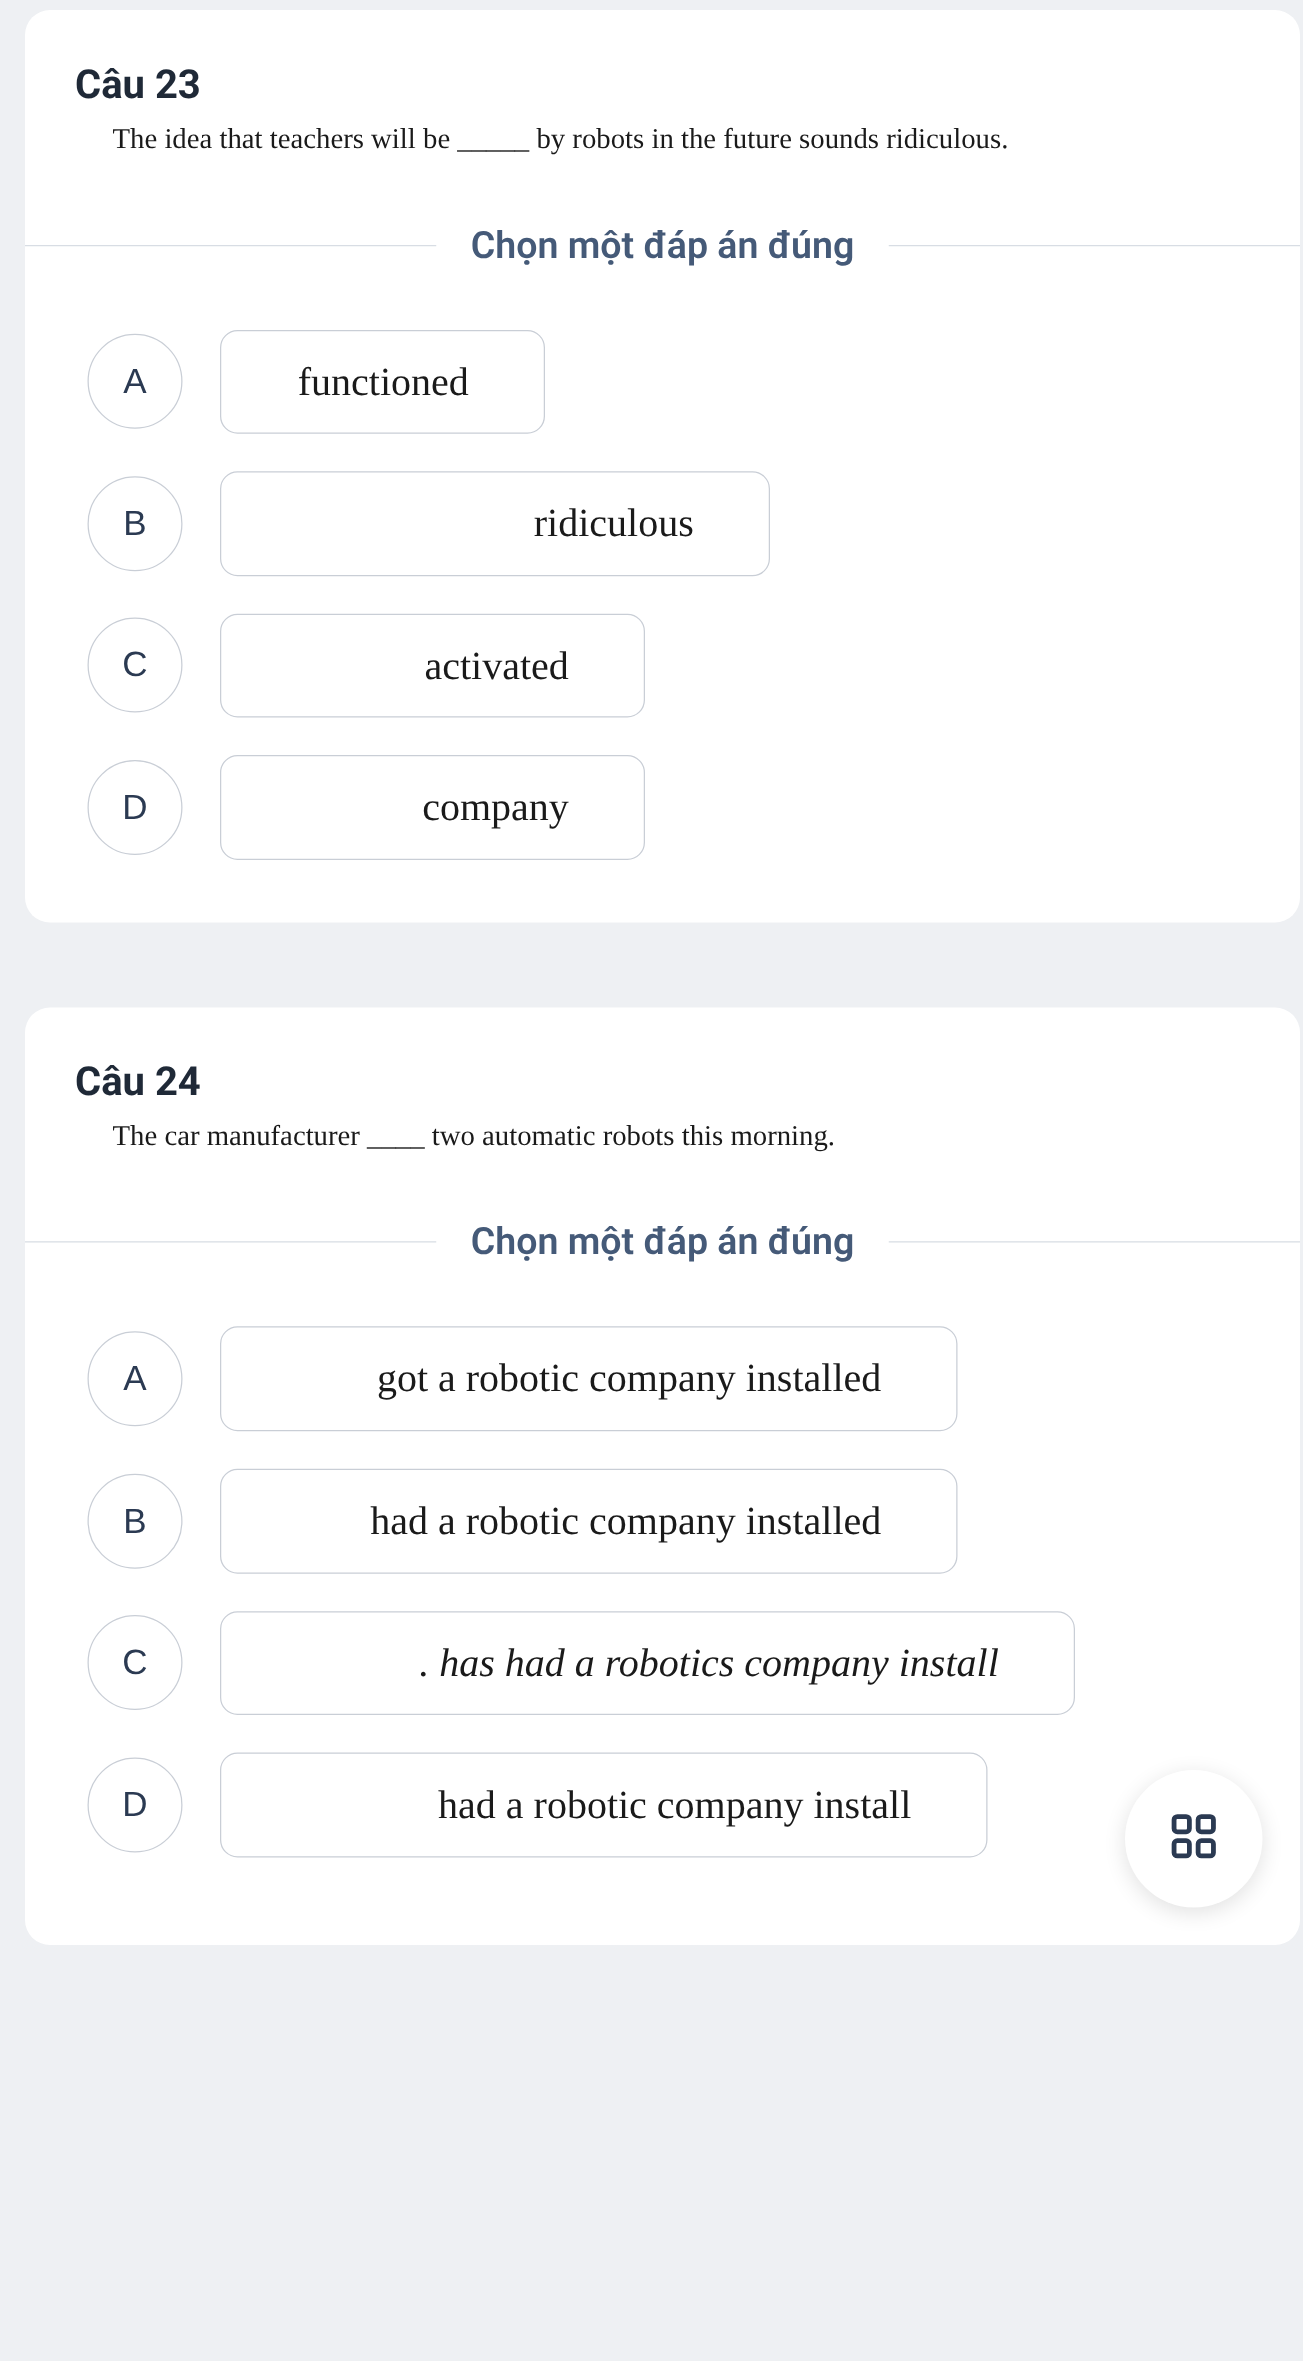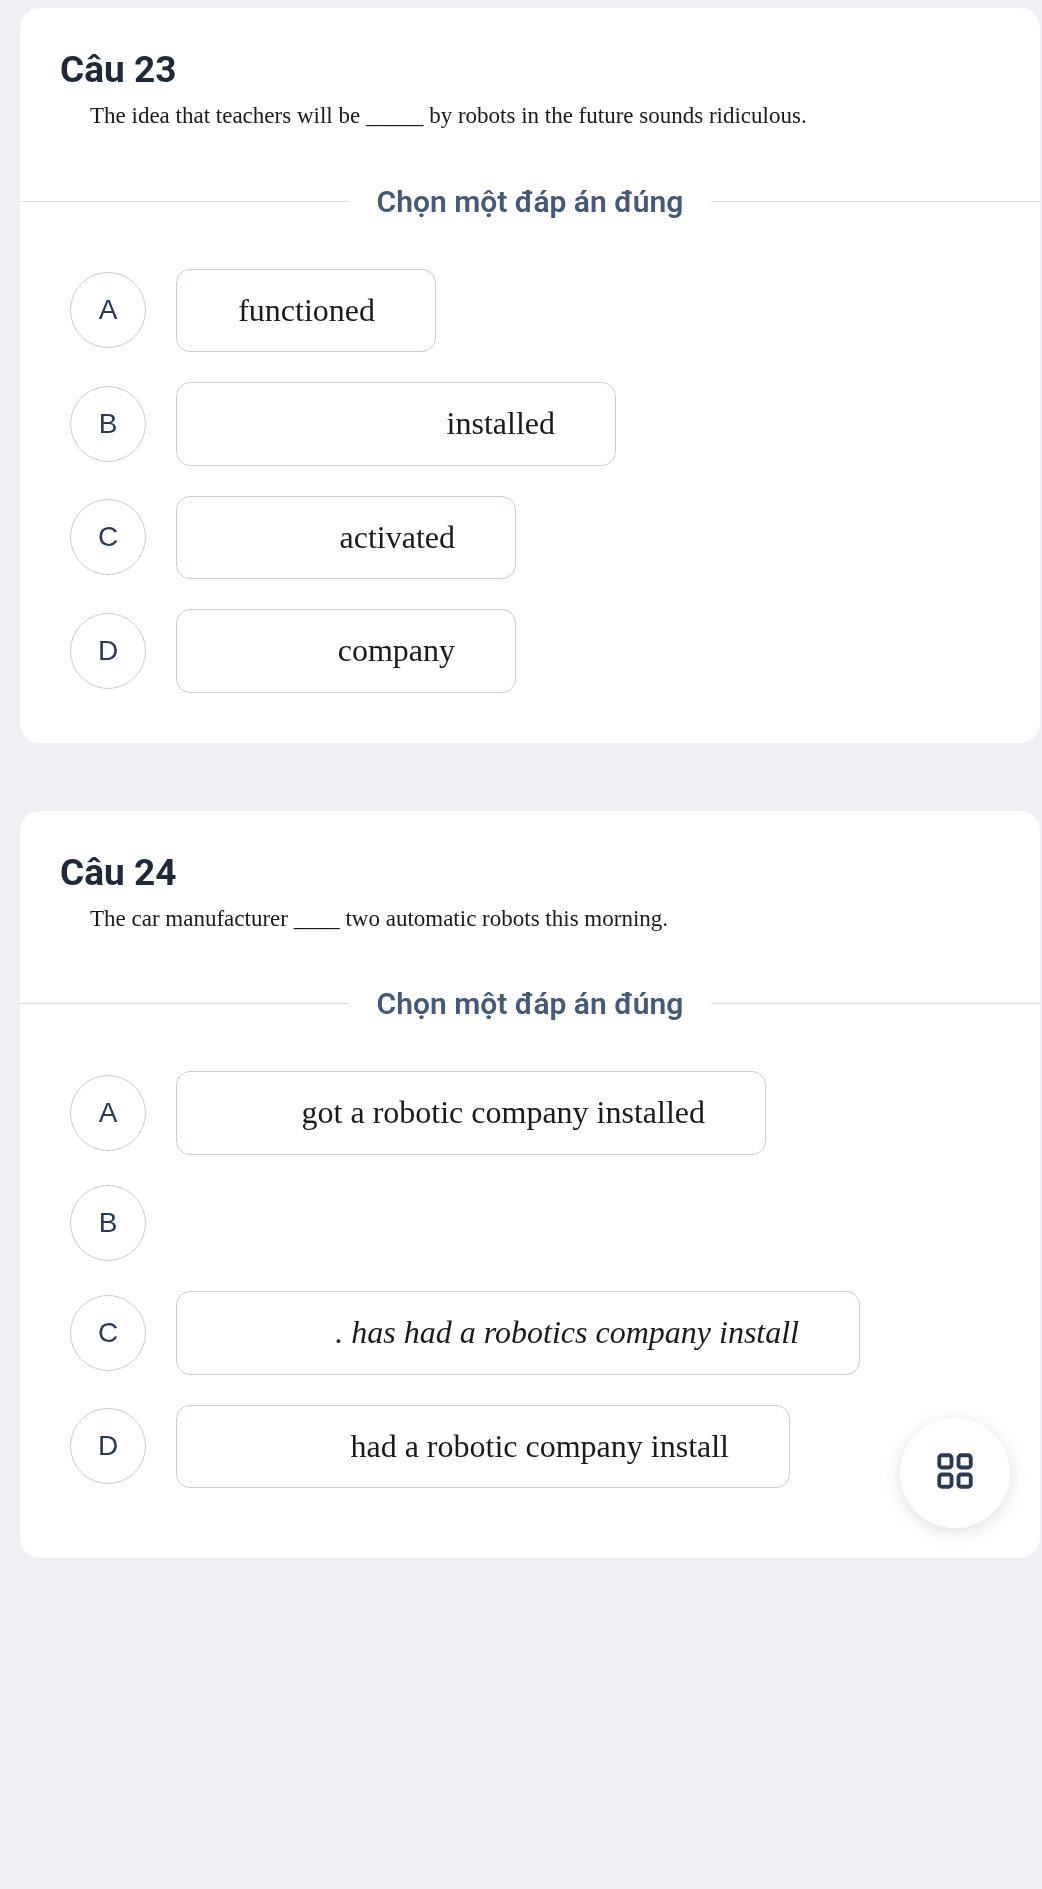--- a/index.html
+++ b/index.html
@@ -11,21 +11,21 @@
   }
   .card {
     background: #ffffff;
     border-radius: 20px;
     margin: 8px 0 0 20px;
     padding: 40px 0 50px 0;
     width: 1020px;
     position: relative;
   }
   .q-title {
-    font-size: 37px;
+    font-size: 32px;
     font-weight: 700;
     color: #1f2937;
     padding: 0 0 8px 40px;
   }
   .q-text {
     font-family: "Times New Roman", Times, serif;
     font-size: 23px;
     color: #1a1a1a;
     padding: 0 40px 0 70px;
     line-height: 1.5;
@@ -114,21 +114,21 @@
     <div class="divider-line"></div>
   </div>
 
   <div class="options">
     <div class="opt-row">
       <div class="opt-letter">A</div>
       <div class="opt-text" style="min-width:260px;">functioned</div>
     </div>
     <div class="opt-row">
       <div class="opt-letter">B</div>
-      <div class="opt-text" style="min-width:440px;">installed</div>
+      <div class="opt-text" style="min-width:440px;">ridiculous</div>
     </div>
     <div class="opt-row">
       <div class="opt-letter">C</div>
       <div class="opt-text" style="min-width:340px;">activated</div>
     </div>
     <div class="opt-row">
       <div class="opt-letter">D</div>
       <div class="opt-text" style="min-width:340px;">company</div>
     </div>
   </div>
@@ -146,20 +146,21 @@
     <div class="divider-line"></div>
   </div>
 
   <div class="options">
     <div class="opt-row">
       <div class="opt-letter">A</div>
       <div class="opt-text" style="width:590px;">got a robotic company installed</div>
     </div>
     <div class="opt-row">
       <div class="opt-letter">B</div>
+      <div class="opt-text" style="width:590px;">had a robotic company installed</div>
     </div>
     <div class="opt-row">
       <div class="opt-letter">C</div>
       <div class="opt-text" style="width:684px; padding-left:8px;font-style:italic;">. has had a robotics company install</div>
     </div>
     <div class="opt-row">
       <div class="opt-letter">D</div>
       <div class="opt-text" style="width:614px;">had a robotic company install</div>
     </div>
   </div>

